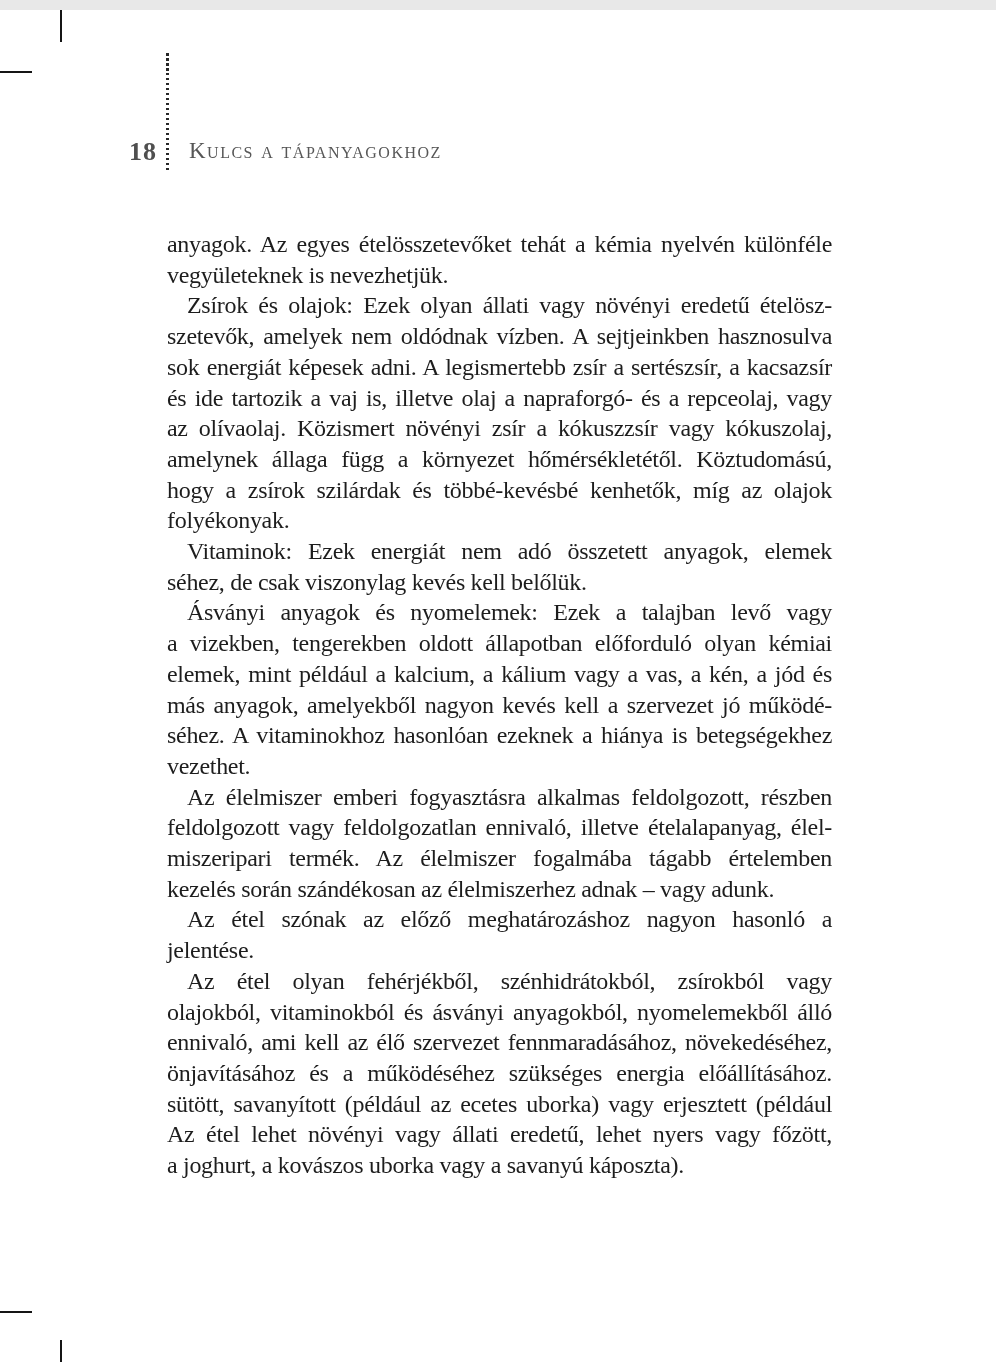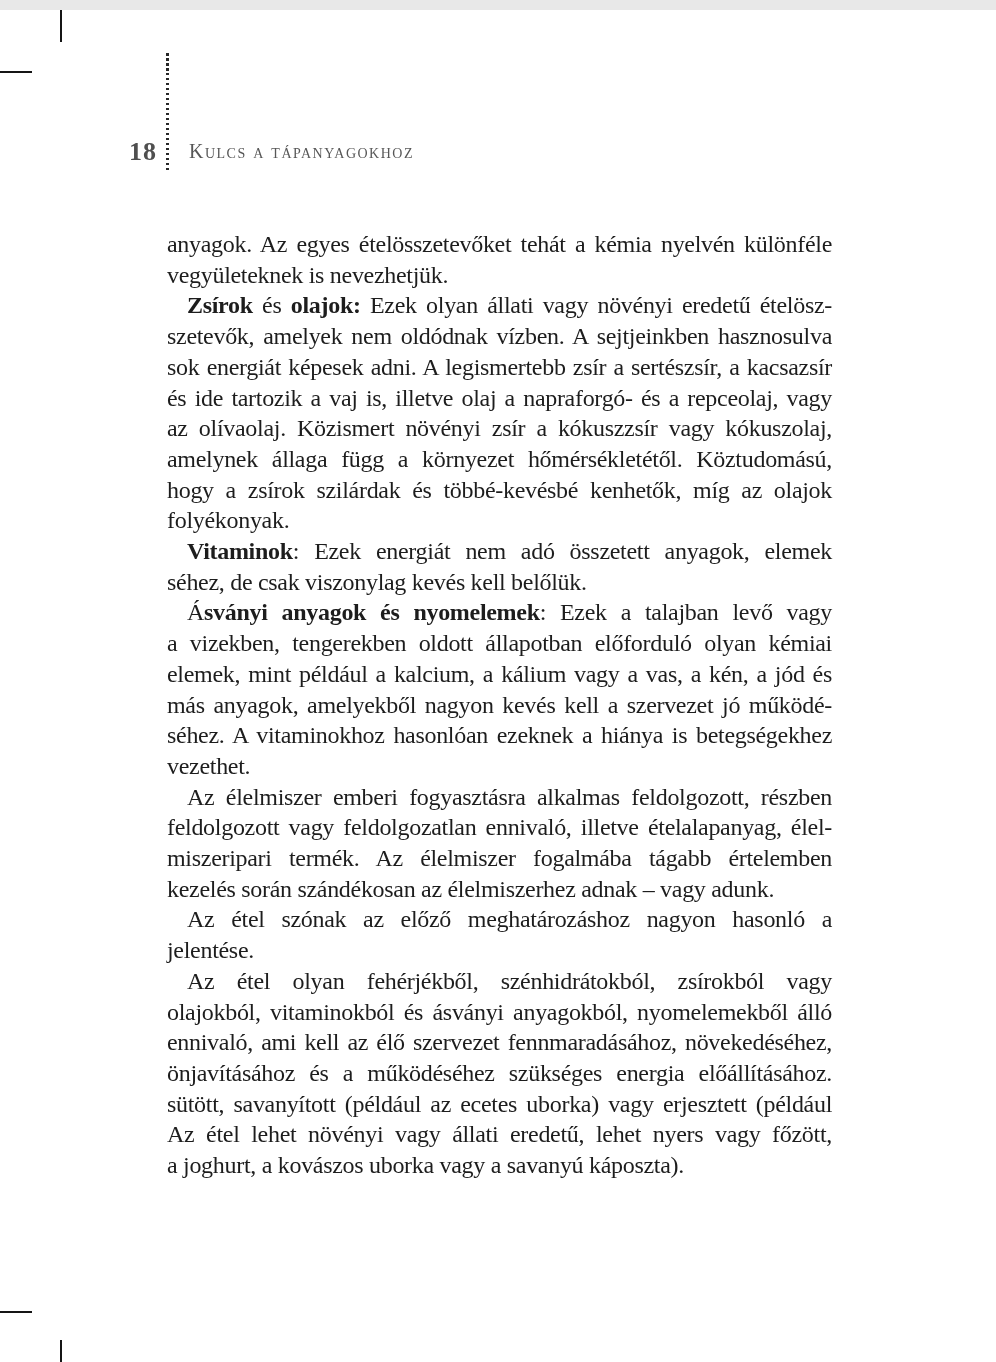--- a/index.html
+++ b/index.html
@@ -34,37 +34,37 @@
     color:var(--page-number);
     letter-spacing:1px;
   }
   .header-divider{
     position:absolute;left:166px;top:43px;width:3px;height:118px;
     background:repeating-linear-gradient(to bottom,var(--divider-dots) 0 2.5px,transparent 2.5px 5px);
   }
   .header-title{
     position:absolute;left:189px;top:126px;
     font-variant:small-caps;
-    font-size:20px;line-height:30px;
+    font-size:23px;line-height:30px;
     letter-spacing:1.5px;
     color:var(--header-text);
     white-space:nowrap;
   }
 
   
   .body-text{
     position:absolute;left:167px;top:219px;width:665px;
     font-size:24px;line-height:30.7px;
     letter-spacing:-0.3px;
     color:var(--body-text);
   }
   .line{white-space:normal;}
   .line.j{text-align:justify;text-align-last:justify;}
   .line.ind{text-indent:20px;}
-  .b{font-weight:bold;}
+  .b{font-weight:normal;}
 </style>
 </head>
 <body>
 
 <div class="page">
 
   <div class="crop crop-top-v"></div>
   <div class="crop crop-left-top-h"></div>
   <div class="crop crop-left-bottom-h"></div>
   <div class="crop crop-bottom-v"></div>

